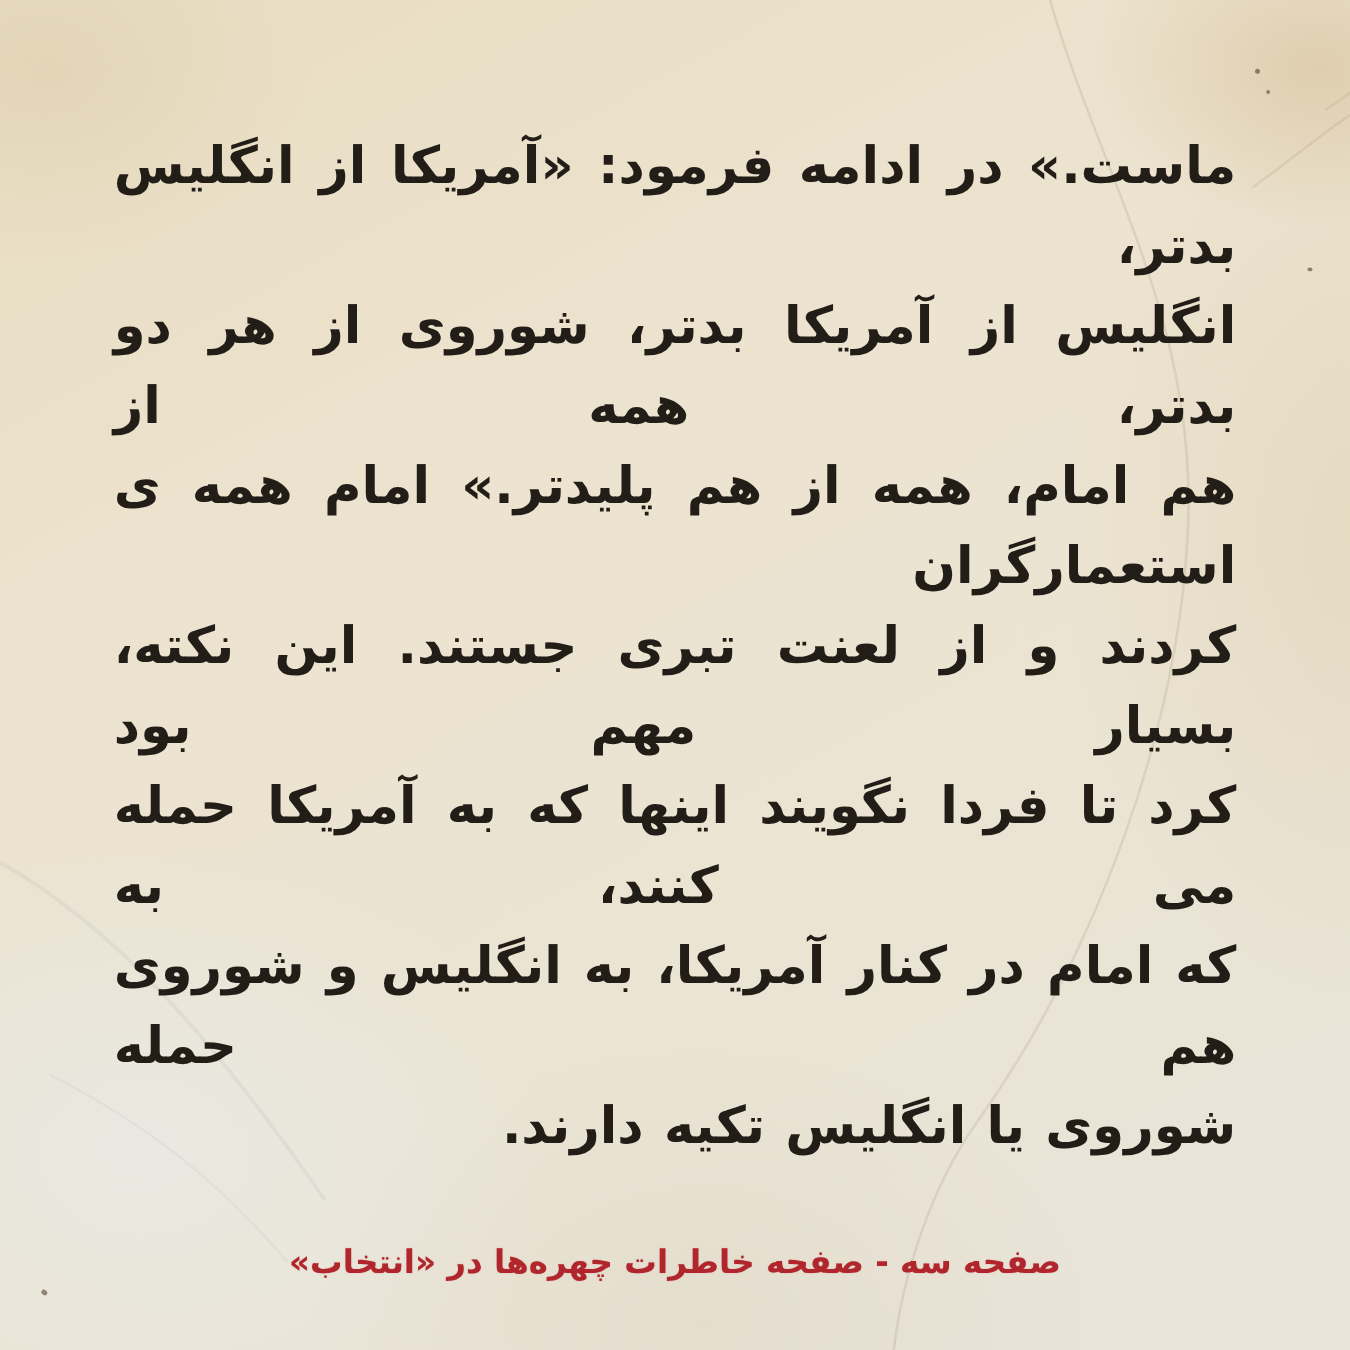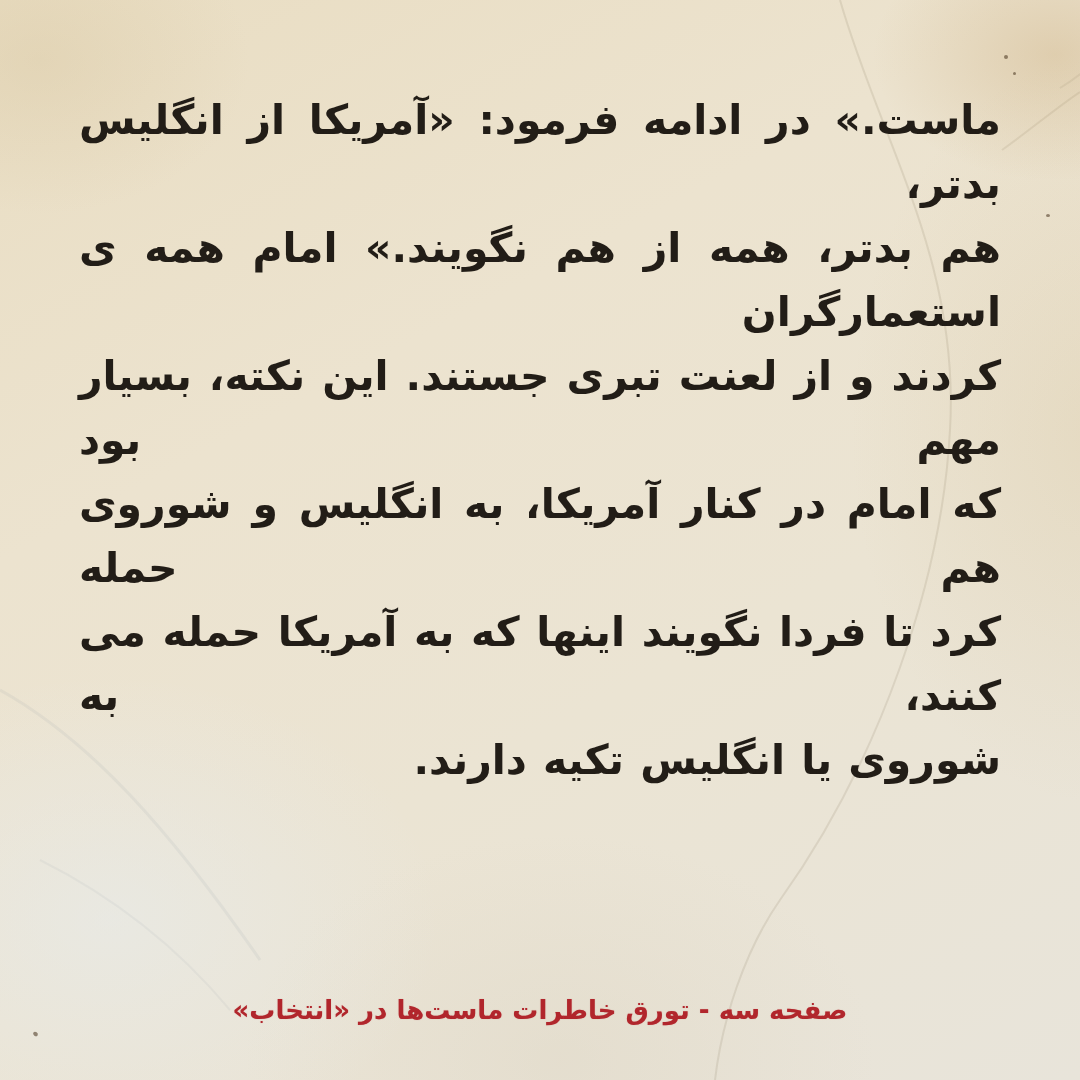--- a/index.html
+++ b/index.html
@@ -36,21 +36,21 @@
     left: 75px;
     direction: rtl;
     unicode-bidi: embed;
     color: #221d17;
     font-size: 41px;
     font-weight: 700;
     line-height: 64px;
     text-rendering: optimizeLegibility;
   }
 
-  .para { margin: 4px; }
+  .para { margin: 16px; }
 
   .line {
     text-align: justify;
     text-align-last: justify;
     word-spacing: 2px;
   }
   .line--last {
     text-align: right;
     text-align-last: right;
   }
@@ -83,24 +83,25 @@
 
   <span class="speck s1"></span>
   <span class="speck s2"></span>
   <span class="speck s3"></span>
   <span class="speck s4"></span>
 
   <div class="content">
 
     <div class="para">
       <div class="line">ماست.» در ادامه فرمود: «آمریکا از انگلیس بدتر،</div>
-      <div class="line">هم بدتر، همه از هم نگویند.» امام همه ی استعمارگران</div>
+      <div class="line">انگلیس از آمریکا بدتر، شوروی از هر دو بدتر، همه از</div>
+      <div class="line">هم امام، همه از هم پلیدتر.» امام همه ی استعمارگران</div>
       <div class="line">کردند و از لعنت تبری جستند. این نکته، بسیار مهم بود</div>
+      <div class="line">کرد تا فردا نگویند اینها که به آمریکا حمله می کنند، به</div>
       <div class="line">که امام در کنار آمریکا، به انگلیس و شوروی هم حمله</div>
-      <div class="line">کرد تا فردا نگویند اینها که به آمریکا حمله می کنند، به</div>
       <div class="line line--last">شوروی یا انگلیس تکیه دارند.</div>
     </div>
 
   </div>
 
-  <div class="caption">صفحه سه - تورق خاطرات ماست‌ها در «انتخاب»</div>
+  <div class="caption">صفحه سه - صفحه خاطرات چهره‌ها در «انتخاب»</div>
 
 </div>
 
 </body></html>

